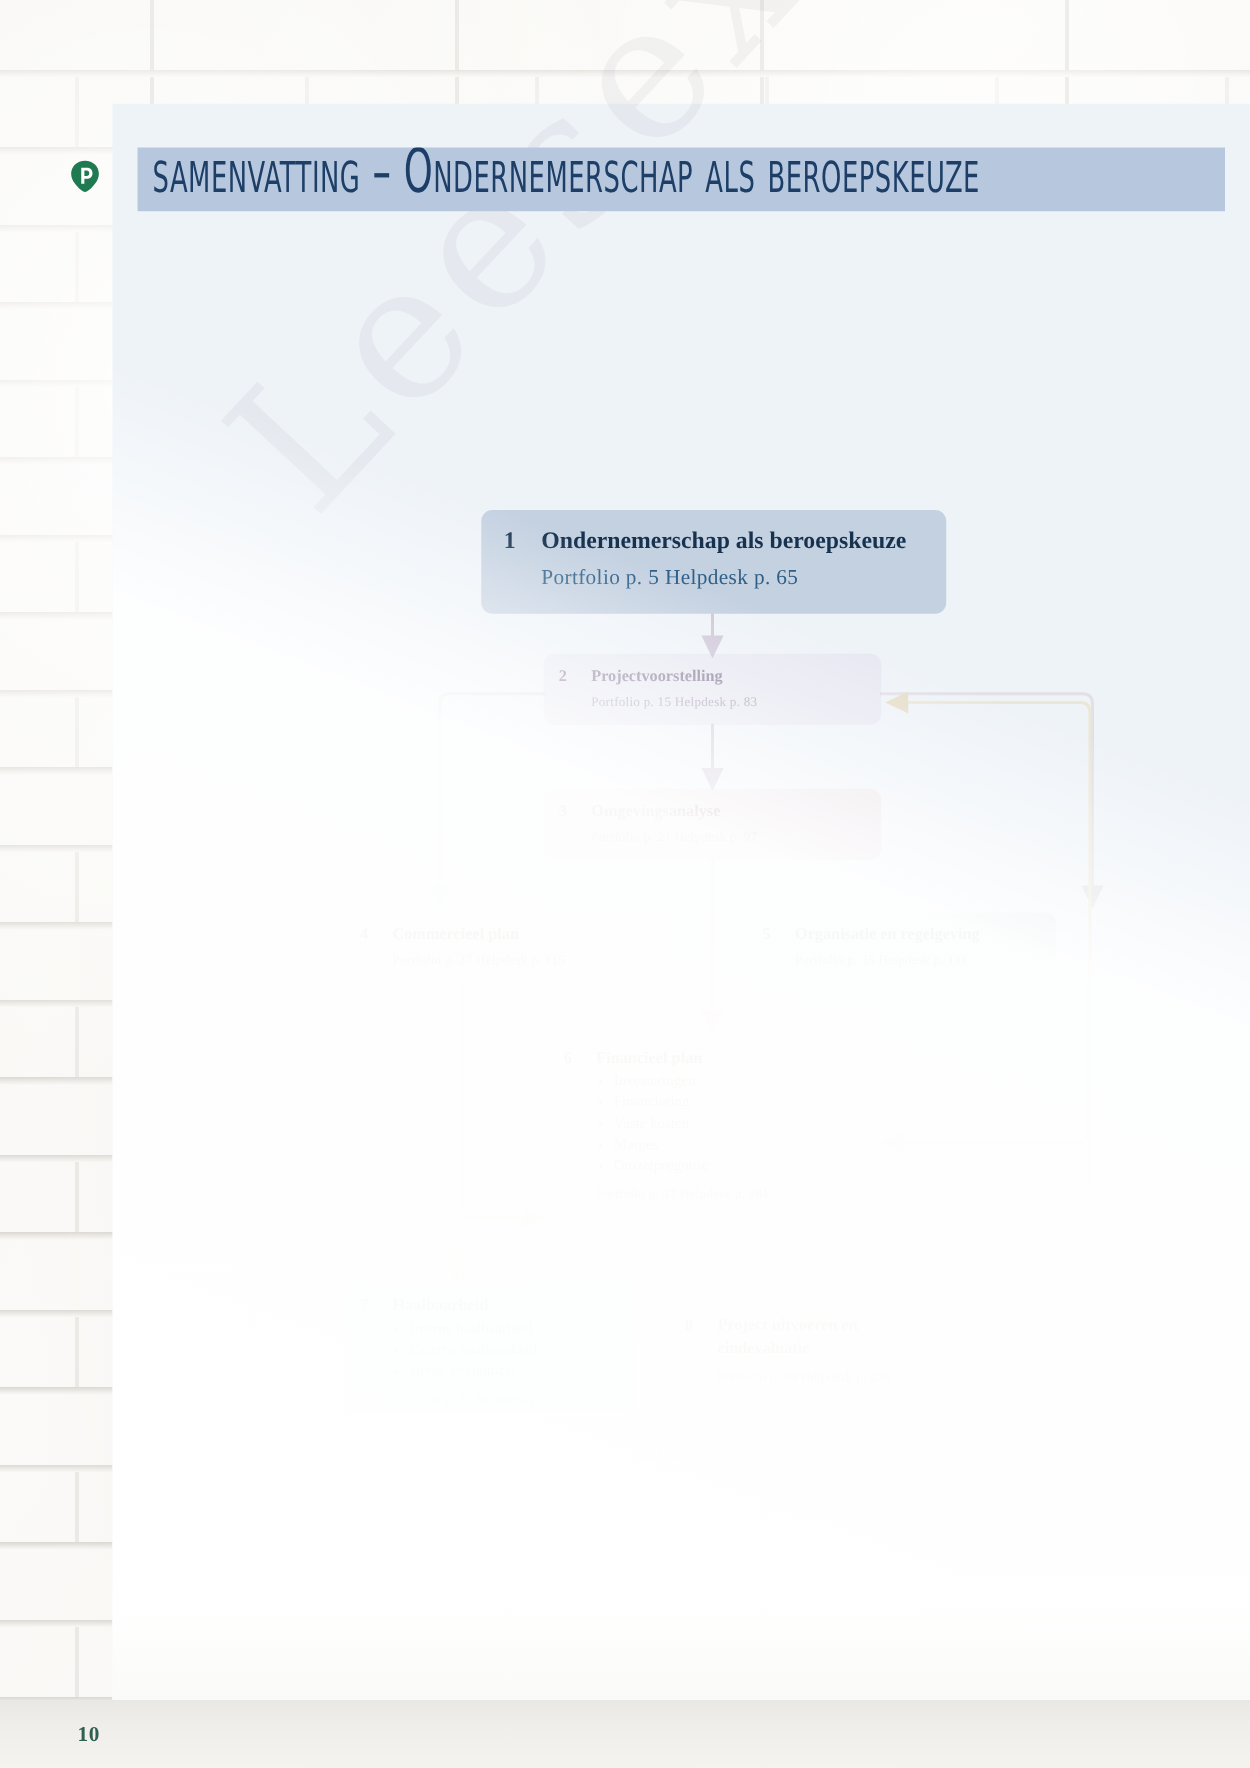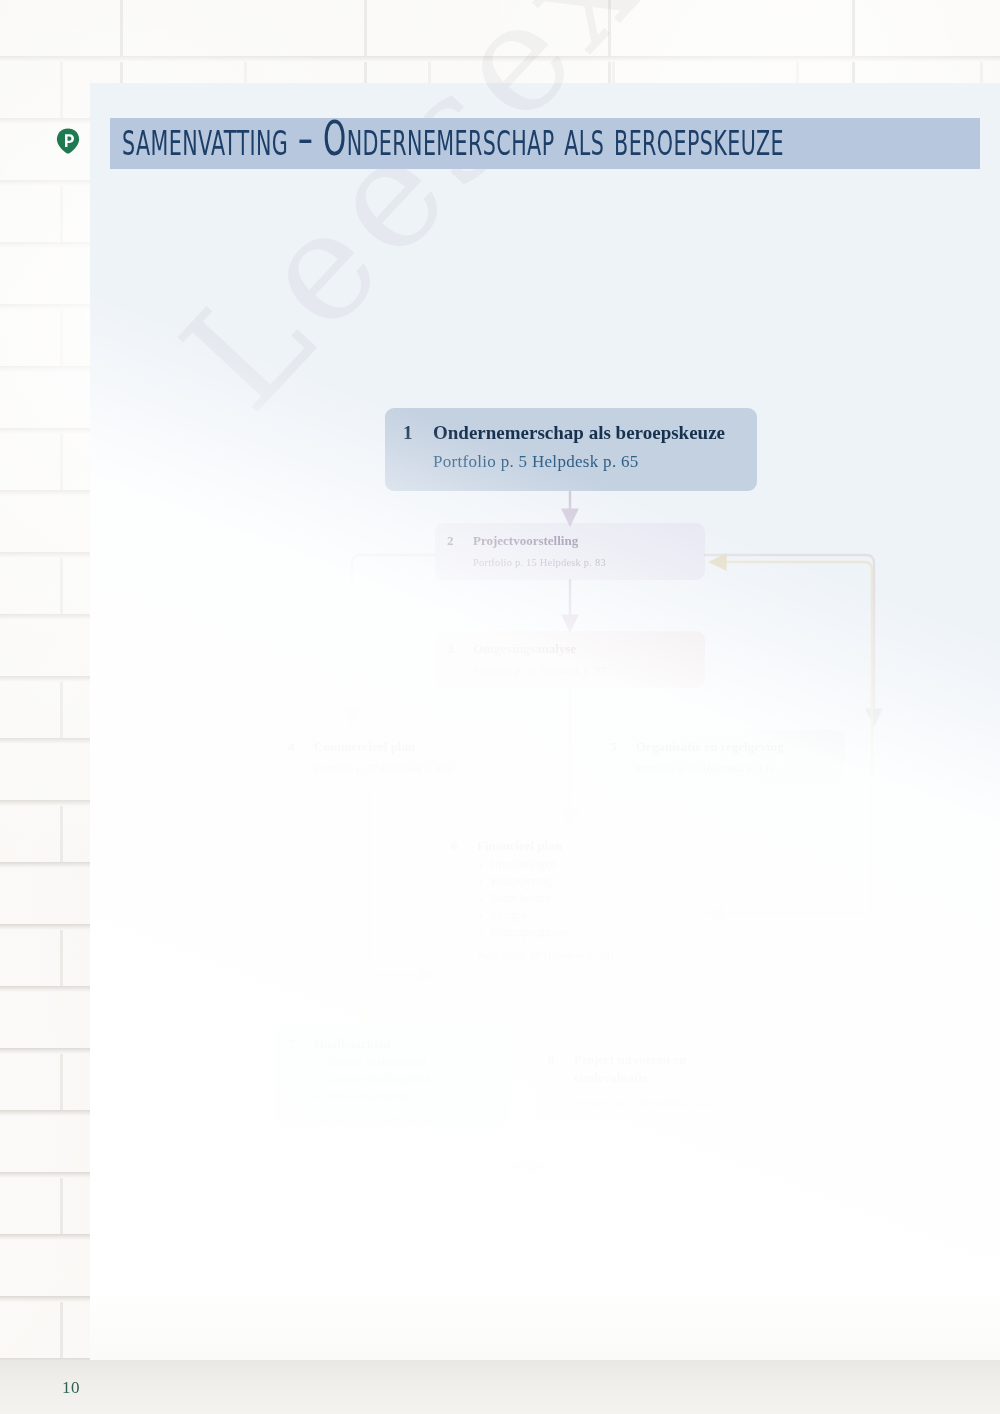--- a/index.html
+++ b/index.html
@@ -291,21 +291,21 @@
     top: 1360px;
     height: 54px;
     background: linear-gradient(to bottom, #e9e8e4 0%, #efeeea 40%, #f4f3ef 100%);
   }
   #page-number {
     position: absolute;
     left: 62px;
     top: 1378px;
     font-family: "Liberation Serif", serif;
     font-size: 17px;
-    font-weight: normal;
+    font-weight: bold;
     color: #2f6054;
     letter-spacing: .5px;
   }
 </style>
 </head>
 <body>
 
 <div id="brick-wall">
   <div id="brick-wall-2"></div>
   <div id="brick-noise"></div>

